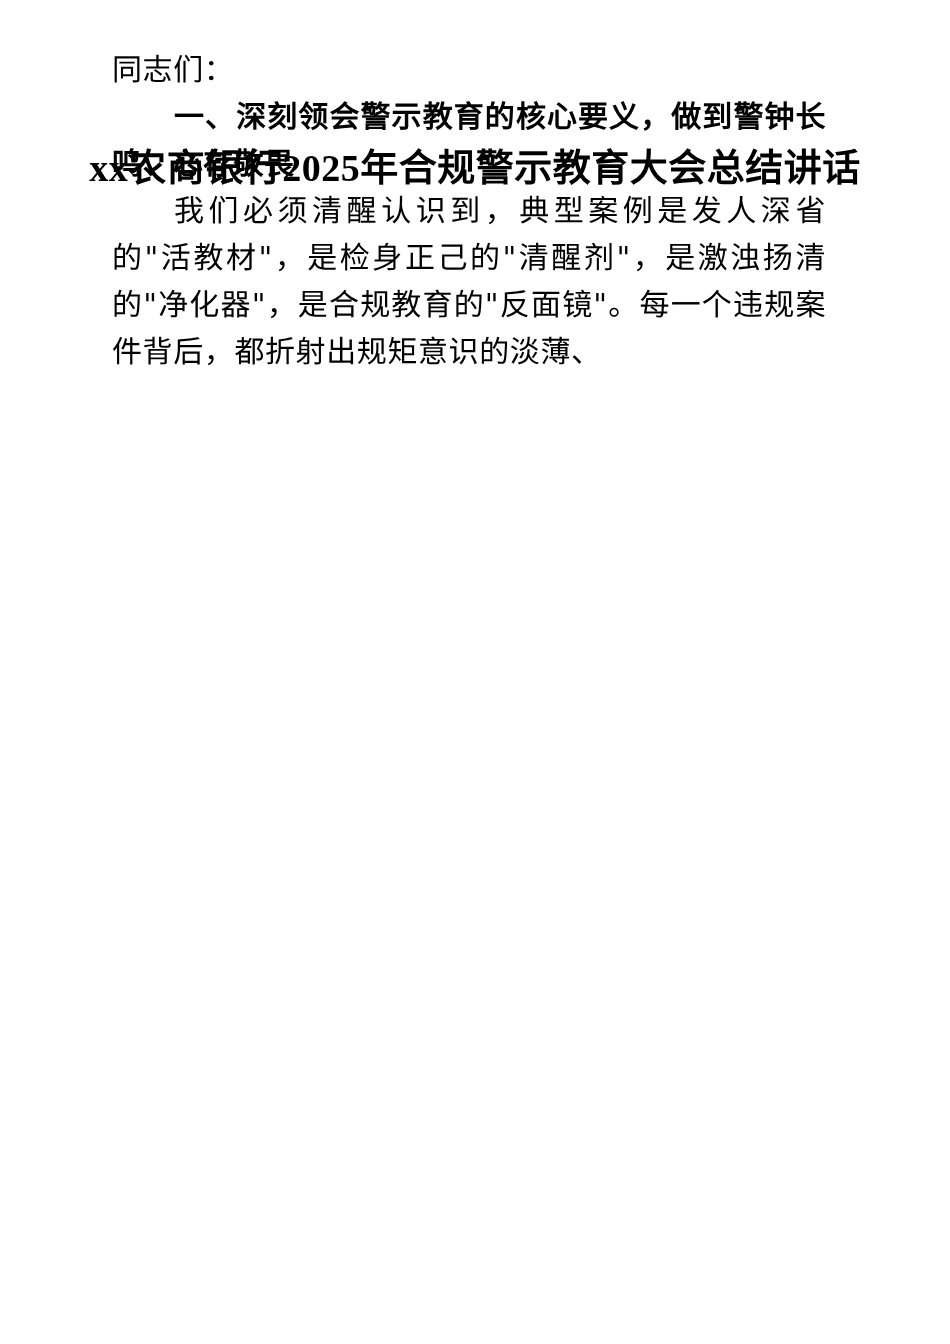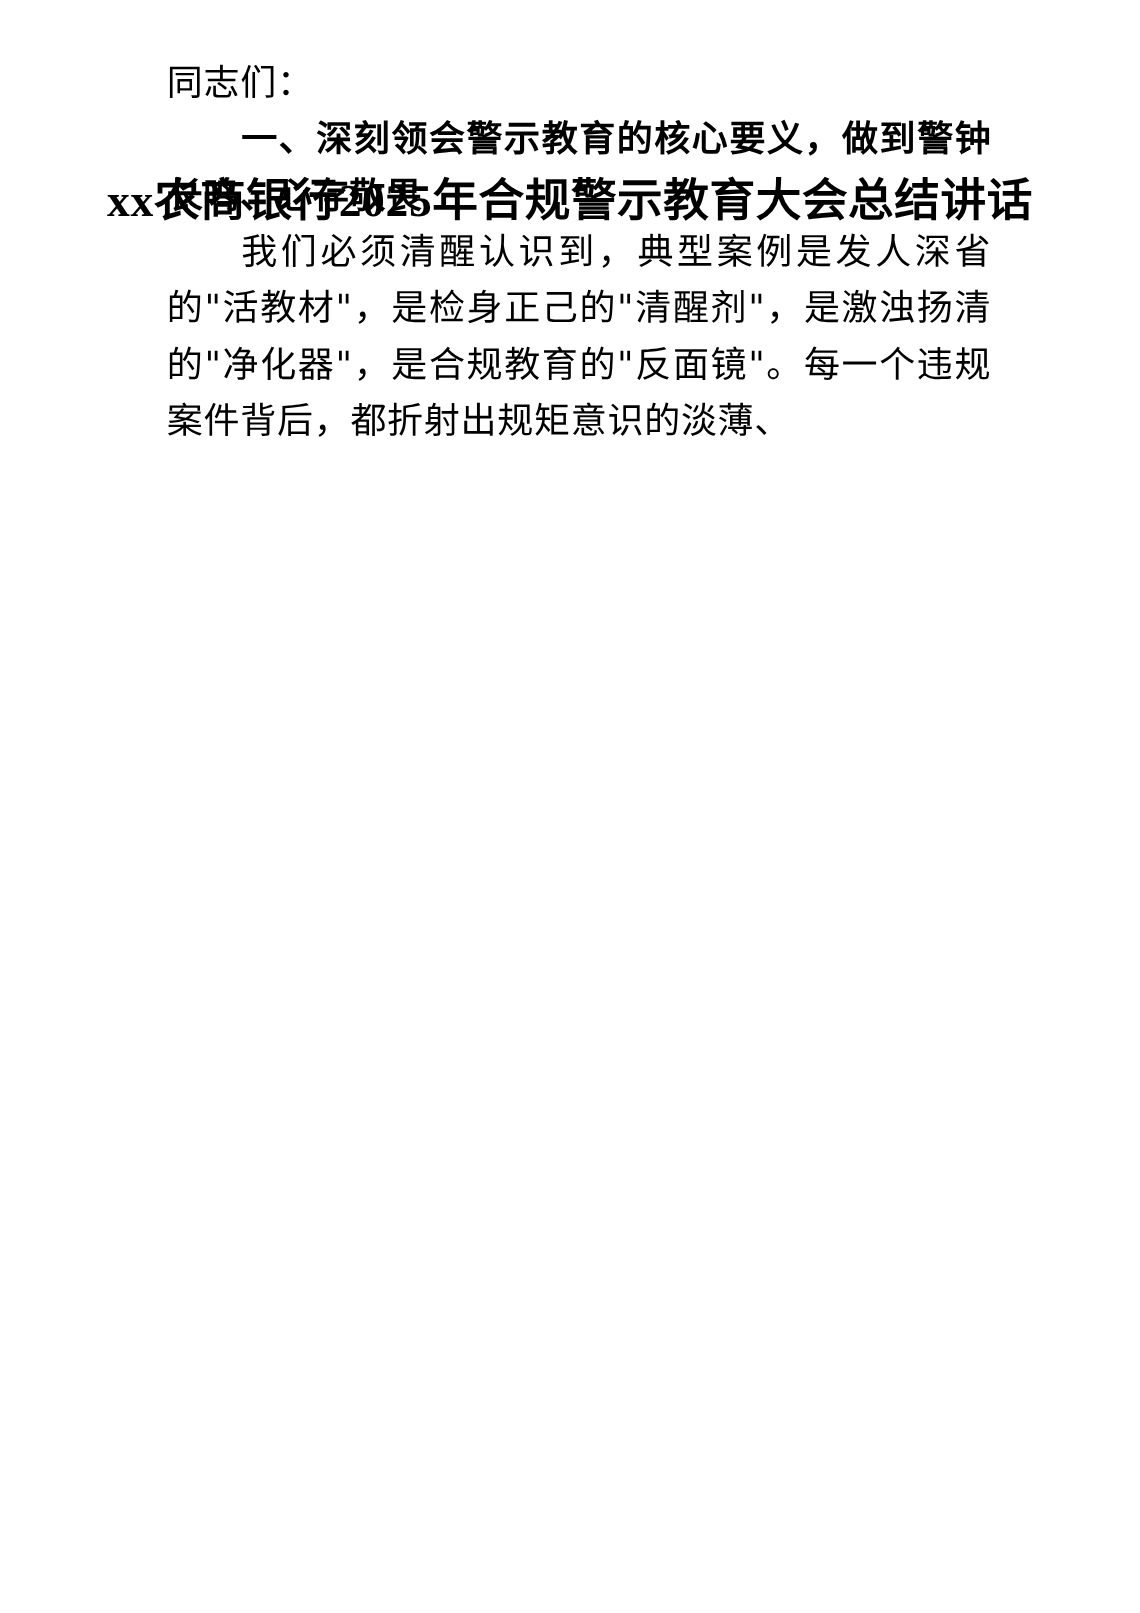--- a/index.html
+++ b/index.html
@@ -36,21 +36,20 @@
     font-size: 38px;
     line-height: 49px;
     color: #000000;
     letter-spacing: 0.5px;
     word-break: break-all;
   }
 
   
   .body-block {
     margin-top: 46px;
-    margin-left: 27px;
   }
 
   p.para,
   p.heading {
     margin: 0;
     color: #000000;
     word-break: break-all;
     text-align: justify;
     text-justify: inter-ideograph;
   }

